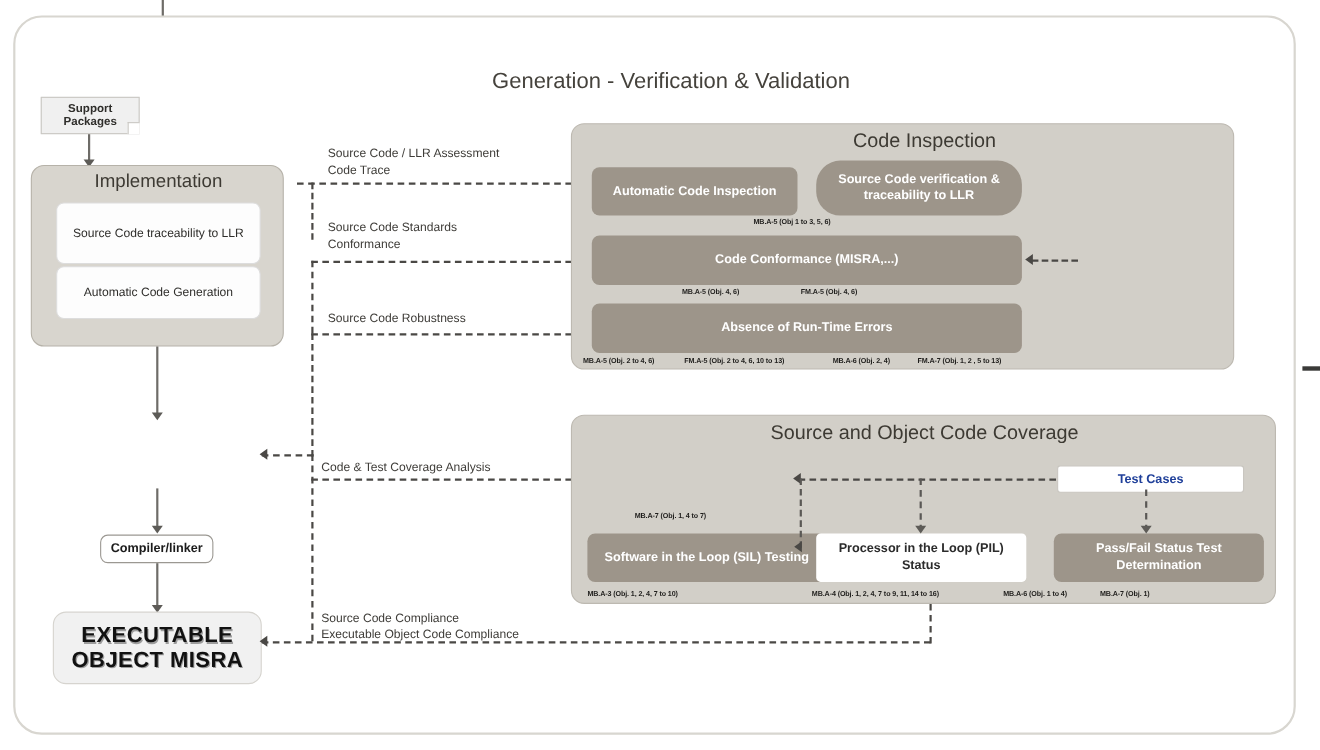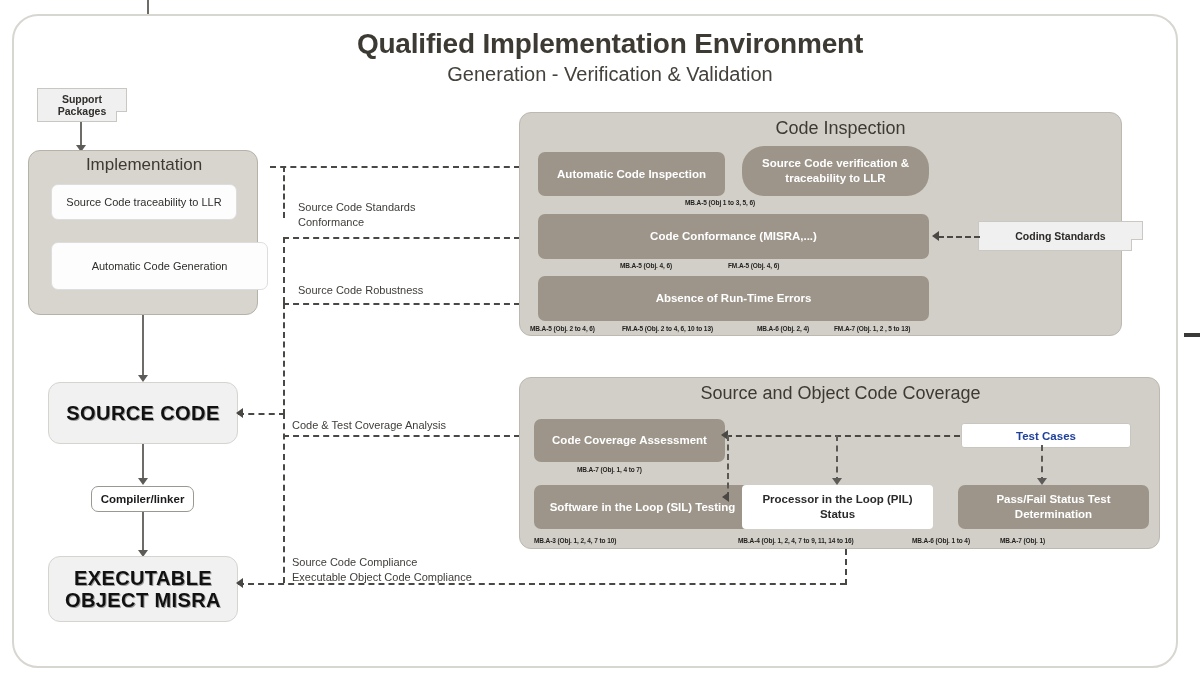--- a/index.html
+++ b/index.html
@@ -77,50 +77,52 @@
 </head>
 <body>
 
 <div class="stage">
 
   <div class="abs vline" style="left:147px;top:0;height:148px;"></div>
   <div class="abs arrow-d" style="left:143px;top:145px;"></div>
 
   <div class="frame"></div>
 
-  <div class="abs title" style="left:300px;top:28px;width:620px;">Qualified Implementation Environment</div>
   <div class="abs subtitle" style="left:300px;top:63px;width:620px;">Generation - Verification &amp; Validation</div>
 
   <div class="abs support" style="left:37px;top:88px;width:90px;height:34px;">
     <span>Support<br>Packages</span>
   </div>
   <div class="abs vline" style="left:80px;top:122px;height:26px;"></div>
   <div class="abs arrow-d" style="left:76px;top:145px;"></div>
 
   <div class="abs impl" style="left:28px;top:150px;width:230px;height:165px;">
     <div class="abs impl-title" style="left:0;top:4px;width:230px;">Implementation</div>
-    <div class="abs impl-sub" style="left:22px;top:33px;width:186px;height:36px;">Source Code traceability to LLR</div>
-    <div class="abs impl-sub" style="left:22px;top:91px;width:217px;height:48px;">Automatic Code Generation</div>
+    <div class="abs impl-sub" style="left:22px;top:33px;width:186px;height:56px;">Source Code traceability to LLR</div>
+    <div class="abs impl-sub" style="left:22px;top:91px;width:186px;height:48px;">Automatic Code Generation</div>
   </div>
 
   <div class="abs vline" style="left:142px;top:315px;height:63px;"></div>
   <div class="abs arrow-d" style="left:138px;top:375px;"></div>
 
-  <div class="abs codeblk" style="left:48px;top:382px;width:190px;height:62px;">SOURCE CODE</div>
 
   <div class="abs vline" style="left:142px;top:444px;height:38px;"></div>
   <div class="abs arrow-d" style="left:138px;top:478px;"></div>
 
   <div class="abs compiler" style="left:91px;top:486px;width:103px;height:26px;">Compiler/linker</div>
 
   <div class="abs vline" style="left:142px;top:512px;height:42px;"></div>
   <div class="abs arrow-d" style="left:138px;top:550px;"></div>
 
   <div class="abs codeblk" style="left:48px;top:556px;width:190px;height:66px;">EXECUTABLE OBJECT MISRA</div>
 
+  <div class="abs clabel" style="left:298px;top:133px;">
+    <div>Source Code / LLR Assessment</div>
+    <div>Code Trace</div>
+  </div>
   <div class="abs clabel" style="left:298px;top:200px;">
     <div>Source Code Standards</div>
     <div>Conformance</div>
   </div>
   <div class="abs clabel" style="left:298px;top:283px;">
     <div>Source Code Robustness</div>
   </div>
   <div class="abs clabel" style="left:292px;top:418px;">
     <div>Code &amp; Test Coverage Analysis</div>
   </div>
@@ -162,30 +164,28 @@
     <div class="abs cap" style="left:208px;top:149px;">FM.A-5 (Obj. 4, 6)</div>
 
     <div class="abs tan" style="left:18px;top:163px;width:391px;height:45px;">Absence of Run-Time Errors</div>
 
     <div class="abs cap" style="left:10px;top:212px;">MB.A-5 (Obj. 2 to 4, 6)</div>
     <div class="abs cap" style="left:102px;top:212px;">FM.A-5 (Obj. 2 to 4, 6, 10 to 13)</div>
     <div class="abs cap" style="left:237px;top:212px;">MB.A-6 (Obj. 2, 4)</div>
     <div class="abs cap" style="left:314px;top:212px;">FM.A-7 (Obj. 1, 2 , 5 to 13)</div>
   </div>
 
-  <div class="abs coding" style="left:978px;top:221px;width:165px;height:30px;">Coding Standards</div>
   <div class="abs hdash" style="left:938px;top:236px;width:42px;"></div>
   <div class="abs arrow-l" style="left:932px;top:231px;"></div>
 
   <div class="abs stub" style="left:1184px;top:333px;width:16px;"></div>
 
   <div class="panel abs" style="left:519px;top:377px;width:641px;height:172px;">
     <div class="abs panel-title" style="left:0;top:5px;width:641px;">Source and Object Code Coverage</div>
 
-    <div class="abs tan" style="left:14px;top:41px;width:191px;height:43px;">Code Coverage Assessment</div>
     <div class="abs cap" style="left:57px;top:88px;">MB.A-7 (Obj. 1, 4 to 7)</div>
 
     <div class="abs testcases" style="left:441px;top:45px;width:170px;height:25px;">Test Cases</div>
 
     <div class="abs tan" style="left:14px;top:107px;width:217px;height:44px;">Software in the Loop (SIL) Testing</div>
     <div class="abs white" style="left:222px;top:107px;width:191px;height:44px;">Processor in the Loop (PIL) Status</div>
     <div class="abs tan" style="left:438px;top:107px;width:191px;height:44px;">Pass/Fail Status Test Determination</div>
 
     <div class="abs cap" style="left:14px;top:159px;">MB.A-3 (Obj. 1, 2, 4, 7 to 10)</div>
     <div class="abs cap" style="left:218px;top:159px;">MB.A-4 (Obj. 1, 2, 4, 7 to 9, 11, 14 to 16)</div>

